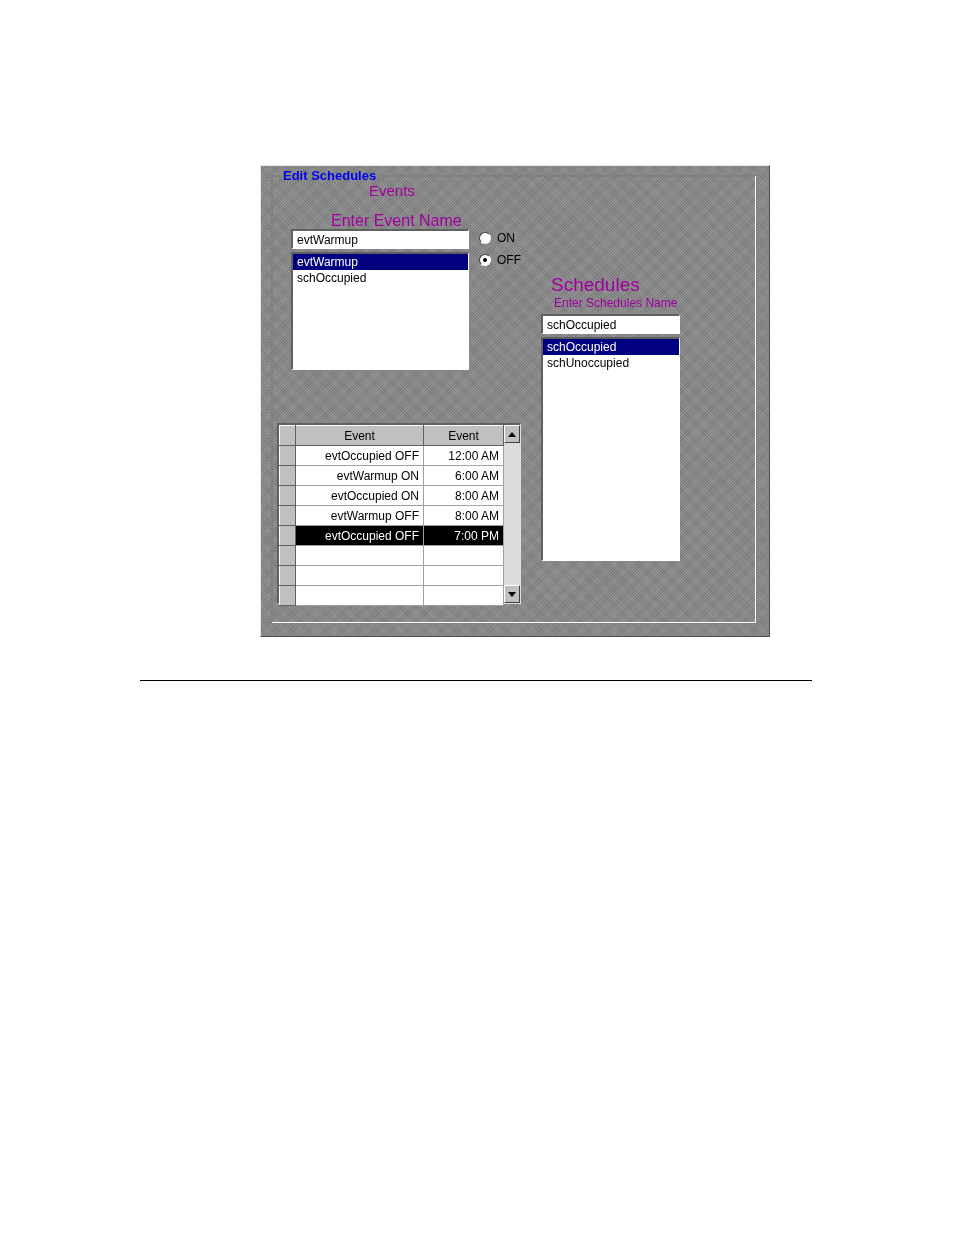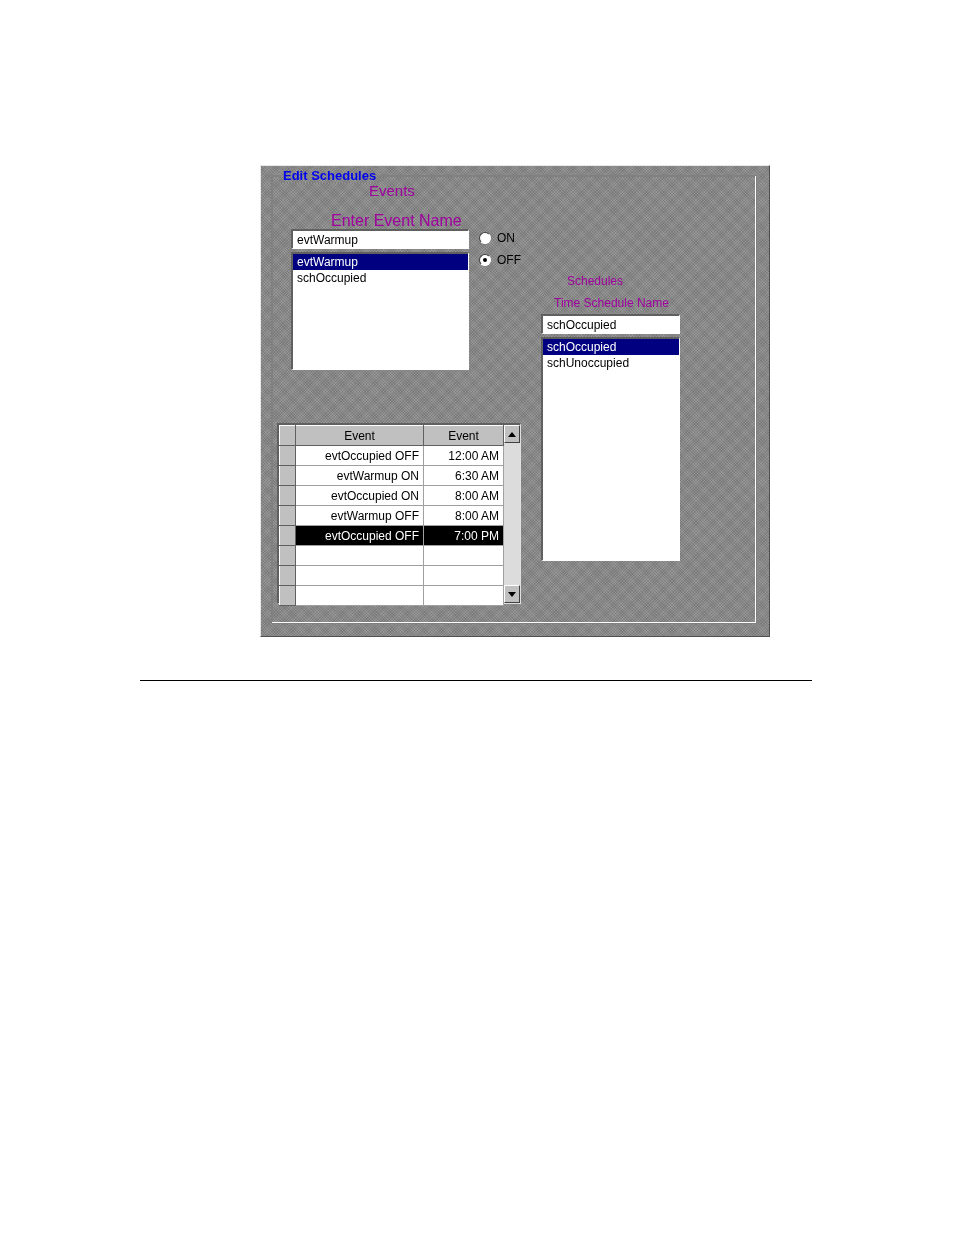--- a/index.html
+++ b/index.html
@@ -135,23 +135,23 @@
     background: #000;
   }
   .radio-label {
     font-size: 12px;
     color: #000;
     text-align: center;
   }
 
   .schedules-heading {
     position: absolute;
-    left: 306px;
+    left: 290px;
     top: 108px;
-    font-size: 12px;
+    font-size: 19px;
     color: #a000a0;
     text-align: center;
   }
   .schedules-label {
     position: absolute;
     left: 293px;
     top: 130px;
     font-size: 12px;
     color: #a000a0;
   }
@@ -291,21 +291,21 @@
       <span class="radio-label">ON</span>
     </div>
     <div class="radio-row radio-off">
       <div class="radio-outer">
           <span id="dot-off" class="radio-inner"></span>
         </div>
       <span class="radio-label">OFF</span>
     </div>
 
     <div class="schedules-heading">Schedules</div>
-    <div class="schedules-label">Time Schedule Name</div>
+    <div class="schedules-label">Enter Schedules Name</div>
 
     <input class="schedule-name-input" type="text" value="schOccupied" style="">
 
     <div class="schedule-list" id="schedule-list">
         <div class="schedule-list-item selected">schOccupied</div>
         <div class="schedule-list-item">schUnoccupied</div>
       </div>
 
     <div class="grid-container">
       <table class="grid" id="grid">
@@ -323,21 +323,21 @@
         </thead>
         <tbody id="grid-body">
             <tr>
               <td class="rowhdr"></td>
               <td>evtOccupied OFF</td>
               <td>12:00 AM</td>
             </tr>
             <tr>
               <td class="rowhdr"></td>
               <td>evtWarmup ON</td>
-              <td>6:30 AM</td>
+              <td>6:00 AM</td>
             </tr>
             <tr>
               <td class="rowhdr"></td>
               <td>evtOccupied ON</td>
               <td>8:00 AM</td>
             </tr>
             <tr>
               <td class="rowhdr"></td>
               <td>evtWarmup OFF</td>
               <td>8:00 AM</td>

